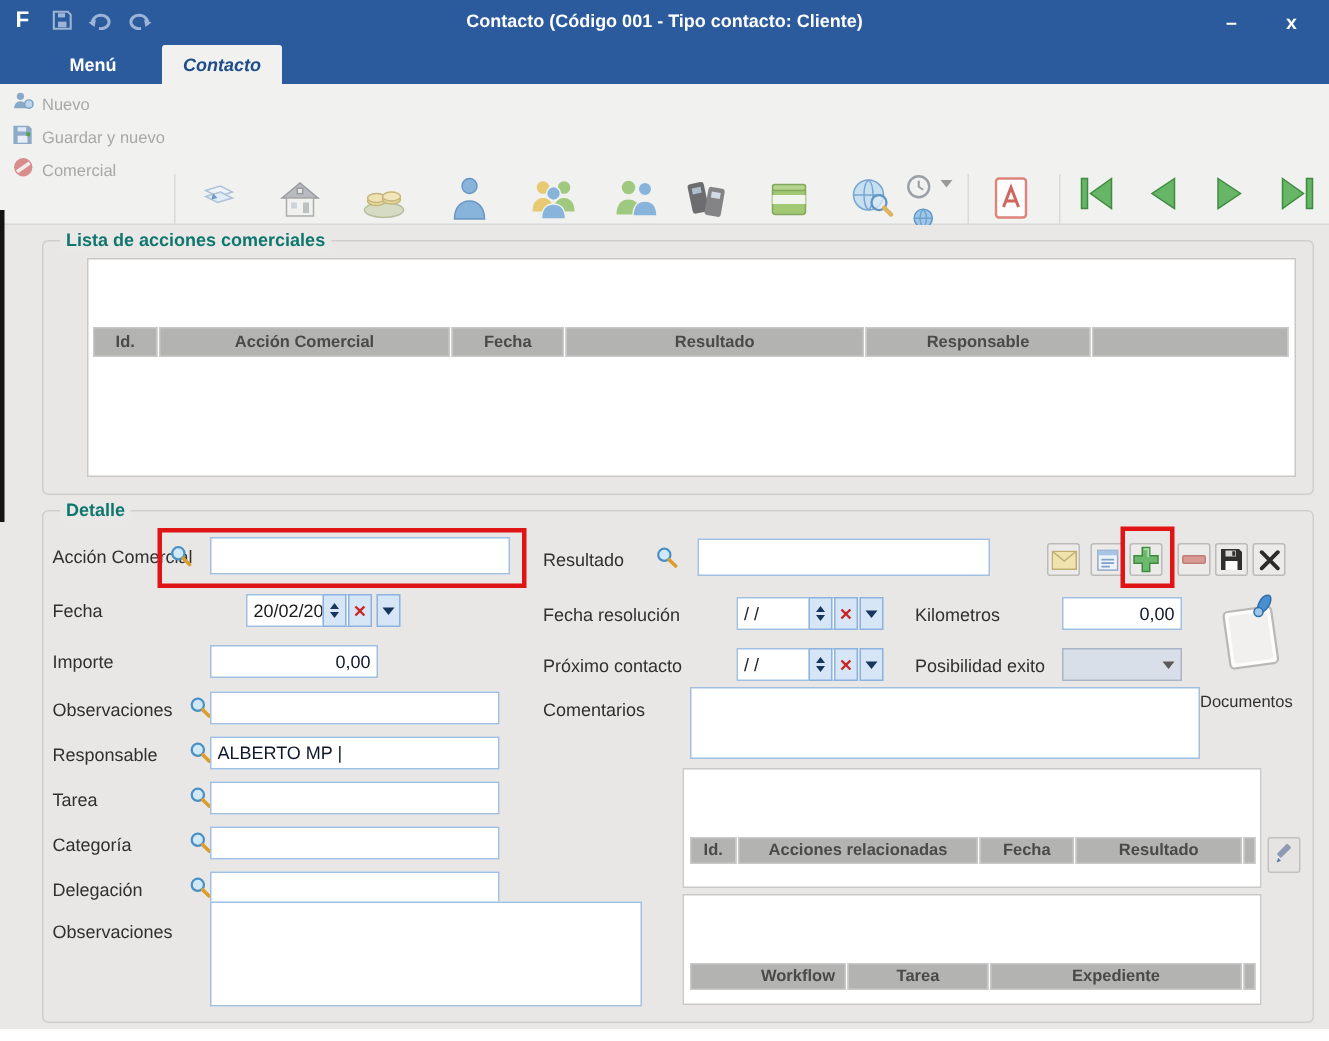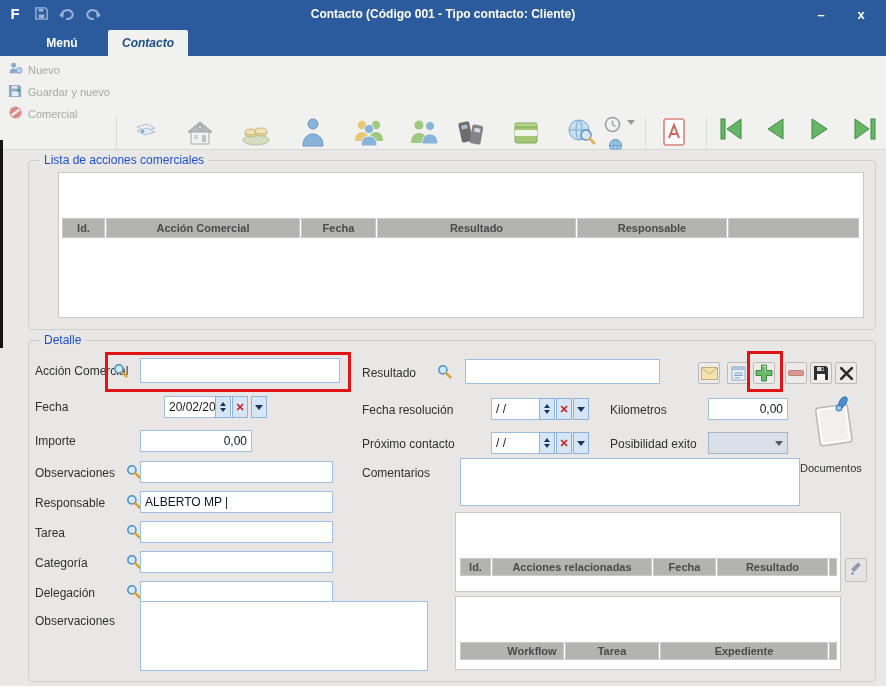--- a/index.html
+++ b/index.html
@@ -37,21 +37,21 @@
   .bigbtn .bl { font-size:11px; color:#a5a5a4; line-height:12px; text-align:center; margin-top:3px; }
   .navbtn { position:absolute; top:60px; display:flex; flex-direction:column; align-items:center; }
   .navbtn .bl { font-size:11px; color:#a5a5a4; margin-top:4px; }
 
   
   .content { left:0; top:150px; width:886px; height:536px; background:#e9e8e7; }
   .blackline { left:0; top:140px; width:3px; height:208px; background:#141414; }
   .bottomstrip { left:0; top:686px; width:886px; height:8px; background:#ffffff; }
 
   .groupbox { position:absolute; border:1px solid #cfcecd; border-radius:4px; background:#e8e7e6; }
-  .legend { position:absolute; font-size:12px; font-weight:normal; color:#1d4ed8; background:#e9e8e7; padding:0 4px; }
+  .legend { position:absolute; font-size:12px; font-weight:bold; color:#0f766e; background:#e9e8e7; padding:0 4px; }
 
   .tablebox { position:absolute; background:#ffffff; border:1px solid #c9c8c7; }
   .th { position:absolute; height:20px; background:#b3b3b2; border:1px solid #c9c9c9;
     display:flex; align-items:center; justify-content:center; font-size:11px; font-weight:bold; color:#4a4a4a;margin-top:42px; }
   .th.sm { height:18px; }
 
   .flabel { position:absolute; font-size:12px; color:#303030; }
   .tinput { position:absolute; border:1px solid #9fc0e2; background:#ffffff; font-size:12px; color:#0f172a;
     padding:0 4px; font-family:"Liberation Sans",sans-serif; outline:none; }
   .tinput.right { text-align:right; }

